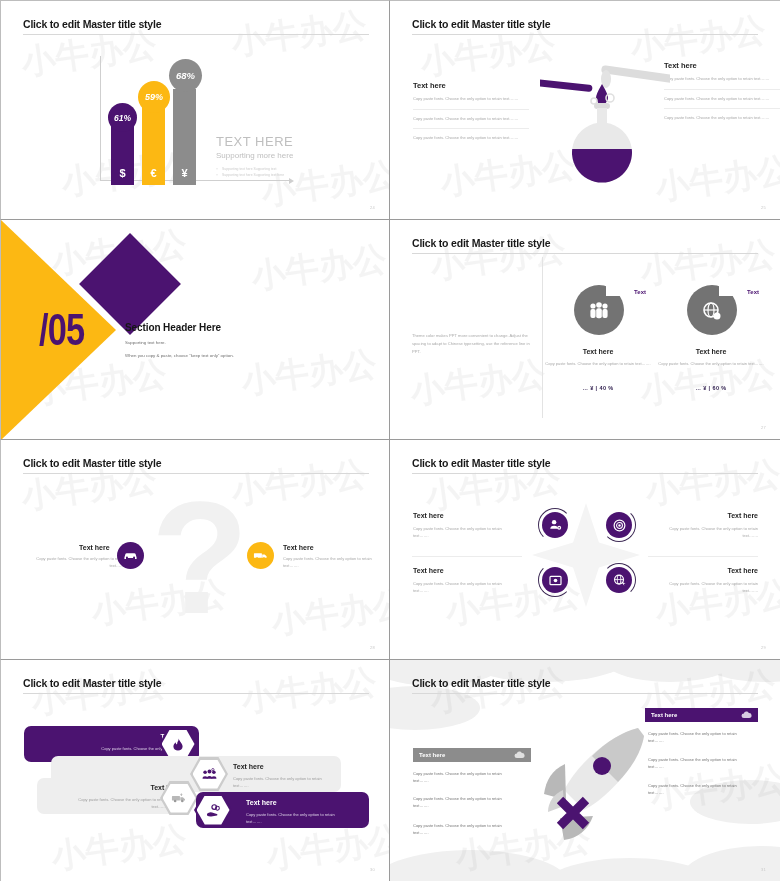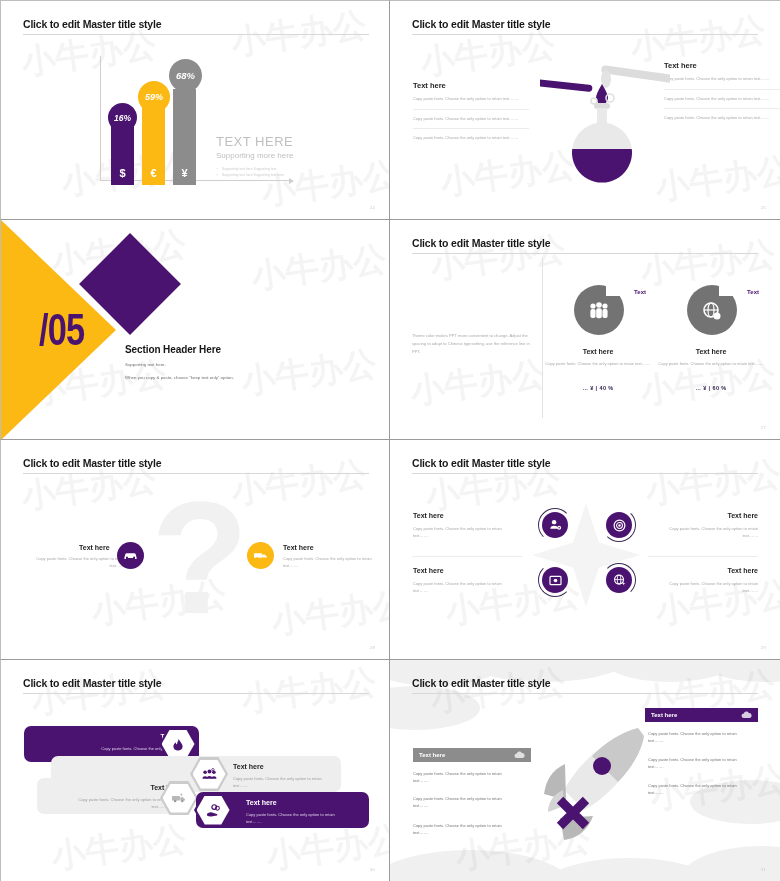--- a/index.html
+++ b/index.html
@@ -208,21 +208,21 @@
       <div class="bar b1">
         <span class="cur">$</span>
       </div>
       <div class="bar b2">
         <span class="cur">€</span>
       </div>
       <div class="bar b3">
         <span class="cur">¥</span>
       </div>
 
-      <div class="pct p1">16%</div>
+      <div class="pct p1">61%</div>
       <div class="pct p2">59%</div>
       <div class="pct p3">68%</div>
 
       <div class="txt-here-big">TEXT HERE</div>
       <div class="txt-sup">Supporting more here</div>
       <div class="bullets">
         <div>Supporting text here Supporting text</div>
         <div>Supporting text here Supporting text here</div>
       </div>
     </div>
@@ -276,21 +276,21 @@
   <div class="slide col1" style="position:relative;">
     <div class="wm">
       <span style="left:50px;top:10px;transform:rotate(-8deg)">小牛办公</span>
       <span style="left:250px;top:25px;transform:rotate(-8deg)">小牛办公</span>
       <span style="left:30px;top:140px;transform:rotate(-8deg)">小牛办公</span>
       <span style="left:240px;top:130px;transform:rotate(-8deg)">小牛办公</span>
     </div>
     <div class="yellow-tri2"></div>
     <div class="diamond"></div>
     <div class="num05">/05</div>
-    <div style="position:absolute; left:124px; top:102px;margin-top:22px;">
+    <div style="position:absolute; left:124px; top:102px;">
       <div class="sec-h1">Section Header Here</div>
       <div class="sec-p">Supporting text here.</div>
       <div class="sec-p2">When you copy &amp; paste, choose "keep text only" option.</div>
     </div>
   </div>
 
   <div class="slide col2">
     <div class="wm">
       <span style="left:40px;top:15px;transform:rotate(-8deg)">小牛办公</span>
       <span style="left:250px;top:20px;transform:rotate(-8deg)">小牛办公</span>

